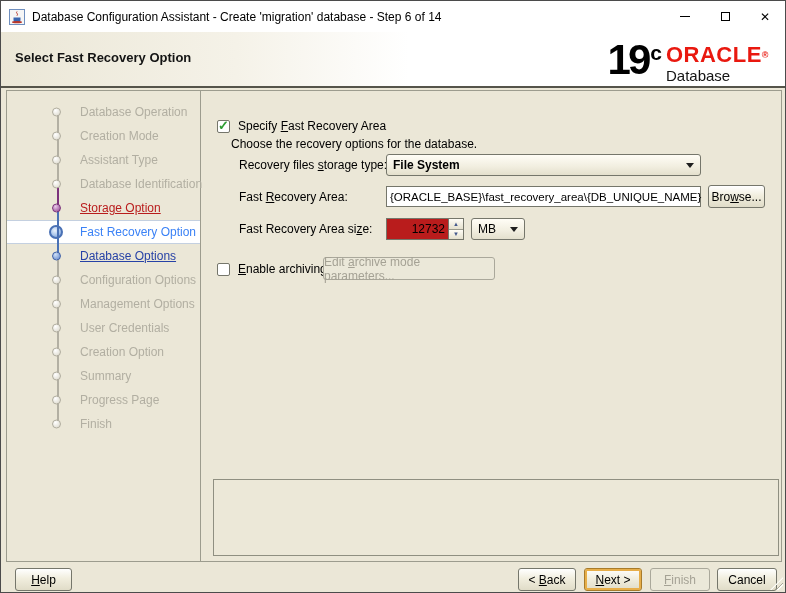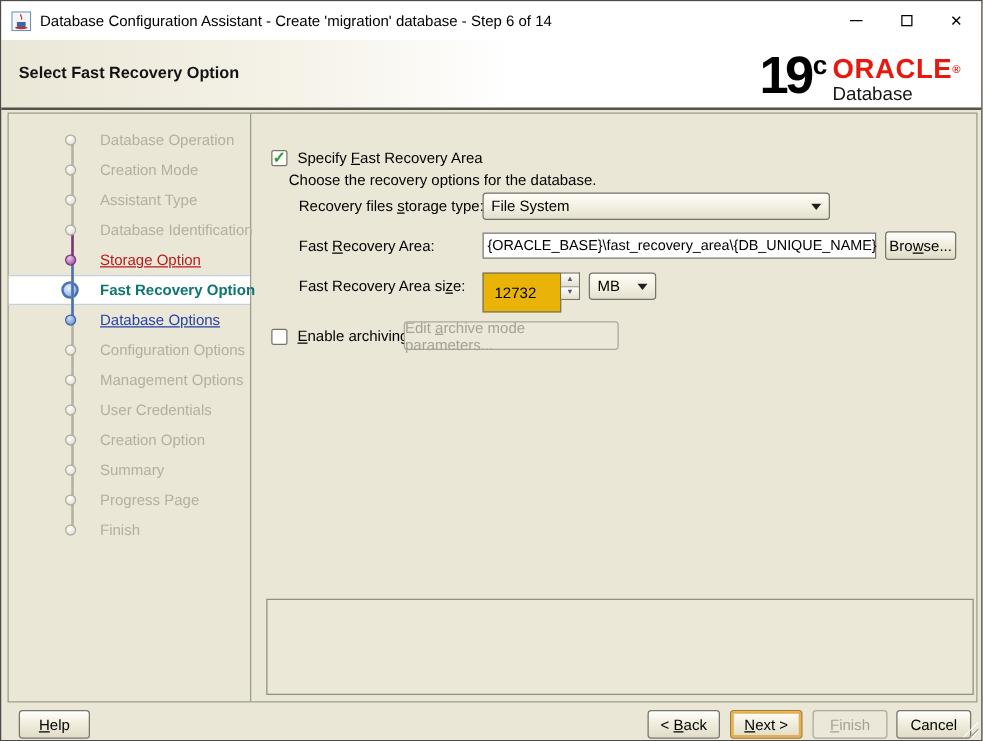--- a/index.html
+++ b/index.html
@@ -62,21 +62,21 @@
   .step.visited .dot { background:radial-gradient(circle at 35% 30%, #e9c9e9, #8e3f8e); border-color:#7c337c; }
   .step.visited .lbl { color:#b91c1c; text-decoration:underline; }
   .step.linked .dot { background:radial-gradient(circle at 35% 30%, #cfe0f7, #5c82c9); border-color:#3f61a8; }
   .step.linked .lbl { color:#2742a6; text-decoration:underline; }
   .step.current { background:#ffffff; border-top:1px solid #c4d0e0; border-bottom:1px solid #c4d0e0; z-index:0; }
   .step.current .dot {
     left:42px; width:14px; height:14px;
     background:radial-gradient(circle at 40% 35%, #eaf2fc, #a8c4ea 55%, #6d93d2);
     border:2px solid #4a71b5;
   }
-  .step.current .lbl { color:#0f766e; font-weight:bold; }
+  .step.current .lbl { color:#3b82f6; font-weight:normal; }
 
   
   .instruction { position:absolute; left:30px; top:10px; font-size:12px; color:#000;margin-top:36px; }
   .mn { text-decoration:underline; }
 
   .checkbox { position:absolute; width:13px; height:13px; background:#fff;
               border:1px solid #75766b; border-radius:2px; }
   .checkbox .tick { position:absolute; left:0px; top:-3px; font-size:13px; font-weight:bold; color:#2e9e33; }
   .cb-label { position:absolute; font-size:12px; color:#000; white-space:nowrap; }
 
@@ -98,22 +98,22 @@
   .btn {
     position:absolute; height:23px; border:1px solid #75766b; border-radius:3px;
     background:linear-gradient(#ffffff,#f1eede 45%,#e0dcc8);
     font-size:12px; color:#000; display:flex; align-items:center; justify-content:center;
     box-shadow:inset 0 1px 0 rgba(255,255,255,.7);
   }
   .btn.default { border:1px solid #a87b2a; box-shadow:inset 0 0 0 2px #e7ae49; }
   .btn.disabled { color:#a5a295; background:#ebe8d9; border-color:#aaa89b; box-shadow:none; }
 
   .spinner { position:absolute; display:flex; }
-  .spin-field { width:63px; height:32px; background:#eab308; border:1px solid #75766b;
-                font-size:12px; display:flex; align-items:center; justify-content:flex-end; padding-right:19px; }
+  .spin-field { width:63px; height:22px; background:#b91c1c; border:1px solid #75766b;
+                font-size:12px; display:flex; align-items:center; justify-content:flex-end; padding-right:3px; }
   .spin-btns { width:15px; height:22px; border:1px solid #75766b; border-left:none; display:flex; flex-direction:column; }
   .spin-up, .spin-down { flex:1; display:flex; align-items:center; justify-content:center;
                          font-size:6px; color:#44598c; background:linear-gradient(#fffdf6,#e4e0cd); }
   .spin-up { border-bottom:1px solid #9a9a8c; }
 
   .message-box { position:absolute; left:12px; top:388px; width:566px; height:77px;
                  border:1px solid #8f8f81; background:#ece8d8; }
 
   
   .footer { position:absolute; left:0; top:561px; width:100%; height:32px; }
@@ -227,21 +227,21 @@
 
     <div class="content">
       <div class="instruction">Choose the recovery options for the database.</div>
 
       <div class="checkbox" style="left:16px; top:29px;">
         <span class="tick">✓</span>
       </div>
       <div class="cb-label" style="left:37px; top:28px;"><span>Specify </span><span class="mn">F</span><span>ast Recovery Area</span></div>
 
       <div class="form-label" style="top:67px;"><span>Recovery files </span><span class="mn">s</span><span>torage type:</span></div>
-      <div class="combo" style="left:185px; top:63px; width:278px;">
+      <div class="combo" style="left:185px; top:63px; width:315px;font-weight:bold;">
         <span>File System</span>
         <span class="arrow"></span>
       </div>
 
       <div class="form-label" style="top:99px;"><span>Fast </span><span class="mn">R</span><span>ecovery Area:</span></div>
       <div class="textfield" style="left:185px; top:95px; width:315px;">
         <span>{ORACLE_BASE}\fast_recovery_area\{DB_UNIQUE_NAME}</span>
       </div>
       <div class="btn" style="left:507px; top:94px; width:57px;">
           <span><span>Bro</span><span class="mn">w</span><span>se...</span></span>

